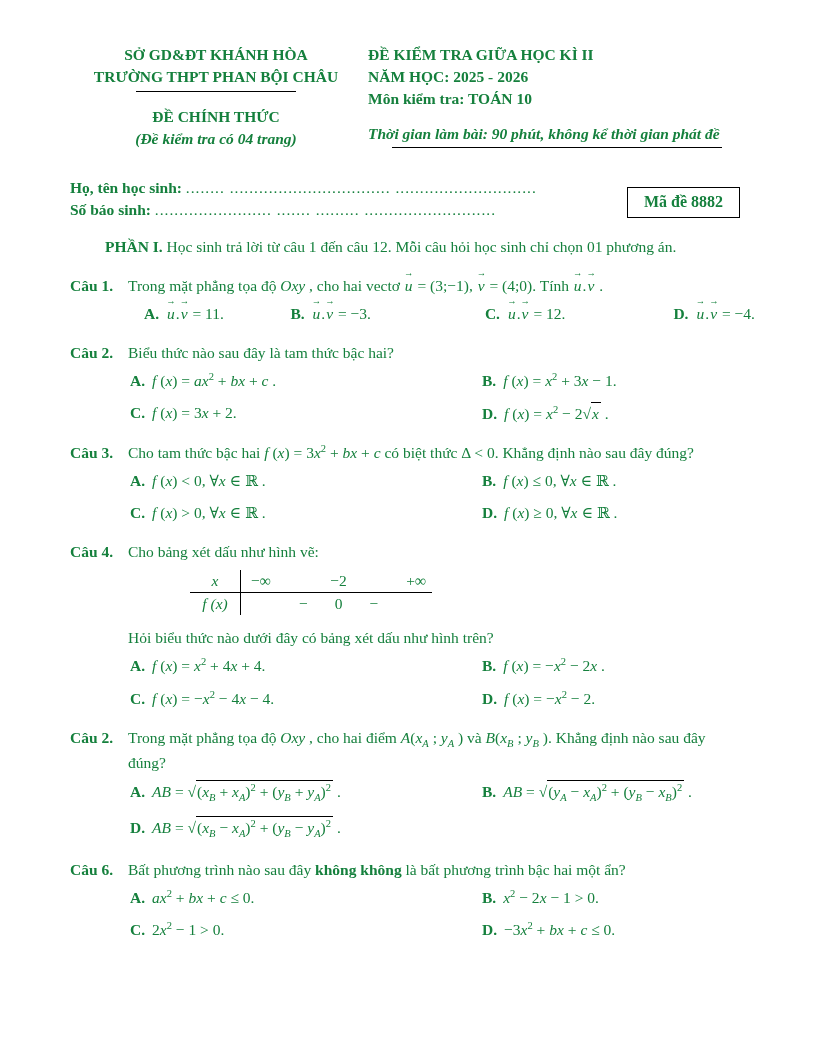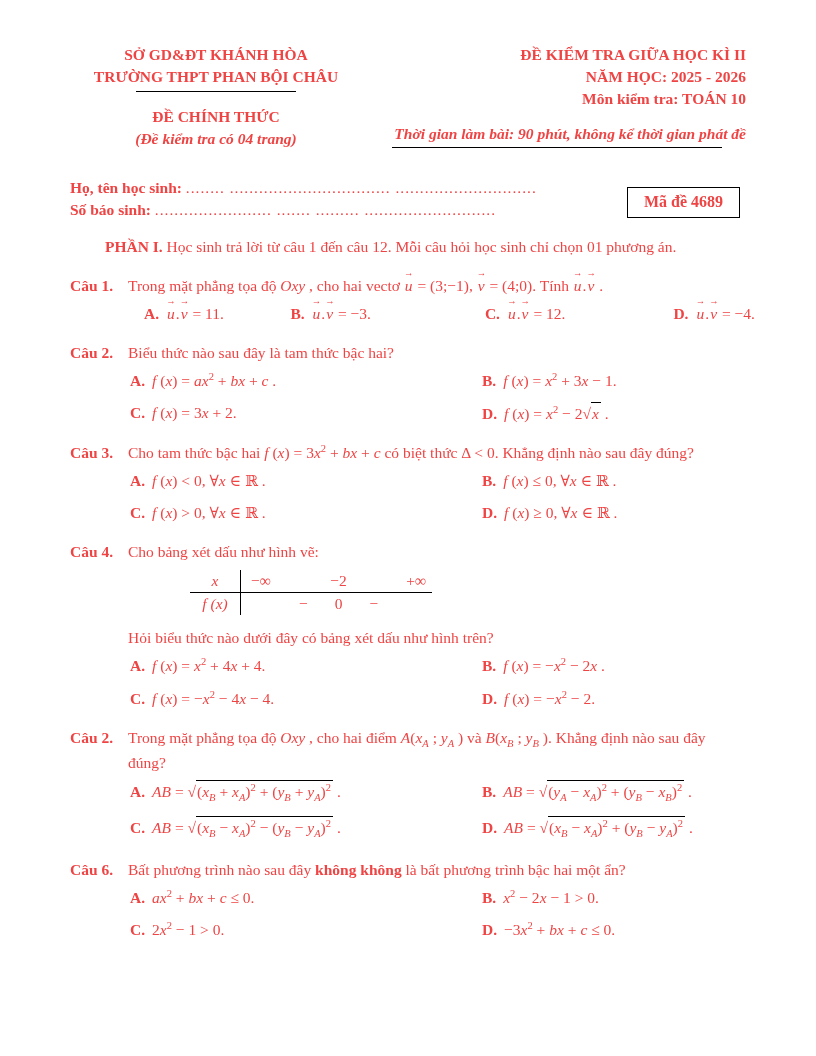--- a/index.html
+++ b/index.html
@@ -1,26 +1,26 @@
 <!DOCTYPE html>
 <html><head>
 <meta charset="utf-8">
 <style>
   * { box-sizing: border-box; }
   html, body { margin: 0; padding: 0; background: #ffffff; }
   .page {
-    width: 816px; height: 1056px; margin: 0 auto; background: #ffffff; color: #ef4444;
+    width: 816px; height: 1056px; margin: 0 auto; background: #ffffff; color: #15803d;
     font-family: "Liberation Serif", "DejaVu Serif", serif;
     font-size: 15.5px; line-height: 1.42; padding: 44px 70px 30px 70px; overflow: hidden;
   }
 
   
   .header { display: flex; }
   .header-left { width: 292px; text-align: center; font-weight: bold; }
-  .header-right { flex: 1; text-align: right; font-weight: bold; padding-left: 6px; }
+  .header-right { flex: 1; text-align: left; font-weight: bold; padding-left: 6px; }
   .hdr-line { white-space: nowrap; }
   .hr-short { width: 160px; border-bottom: 1.4px solid #000; margin: 3px auto 0 auto; height: 0; }
   .hr-mid { width: 330px; border-bottom: 1.4px solid #000; margin: 2px auto 0 auto; height: 0; }
   .official { margin-top: 14px; }
   .pages-note { font-weight: bold; font-style: italic; }
   .duration { font-style: italic; margin-top: 13px; white-space: nowrap; }
 
   
   .student { display: flex; margin-top: 27px; }
   .student-left { flex: 1; min-width: 0; }
@@ -94,21 +94,21 @@
     <div class="student-left">
       <div class="student-line">
         <span class="lbl">Họ, tên học sinh:</span>
         <span class="dots">........ ................................. .............................</span>
       </div>
       <div class="student-line">
         <span class="lbl">Số báo sinh:</span>
         <span class="dots">........................ ....... ......... ...........................</span>
       </div>
     </div>
-    <div class="code-box">Mã đề 4689</div>
+    <div class="code-box">Mã đề 8882</div>
   </div>
 
   <div class="part-heading">
     <span class="lbl">PHẦN I.</span>
     <span>Học sinh trả lời từ câu 1 đến câu 12. Mỗi câu hỏi học sinh chỉ chọn 01 phương án.</span>
   </div>
 
   <div class="question">
     <div class="q-line">
       <span class="q-label">Câu 1.</span><span class="q-text">Trong mặt phẳng tọa độ <i>Oxy</i>&nbsp;, cho hai vectơ <span class="vec">u</span> = (3;−1), <span class="vec">v</span> = (4;0). Tính <span class="vec">u</span>.<span class="vec">v</span>&nbsp;.</span>
@@ -176,21 +176,20 @@
     </div>
   </div>
 
   <div class="question">
     <div class="q-line">
       <span class="q-label">Câu 2.</span><span class="q-text">Trong mặt phẳng tọa độ <i>Oxy</i> , cho hai điểm <i>A</i>(<i>x<sub>A</sub></i> ; <i>y<sub>A</sub></i> ) và <i>B</i>(<i>x<sub>B</sub></i> ; <i>y<sub>B</sub></i> ). Khẳng định nào sau đây đúng?</span>
     </div>
     <div class="options options-2">
       <span class="option"><span class="opt-label">A.</span><span><i>AB</i> = <span class="sqrt"><span class="rad">√</span><span class="ol">(<i>x<sub>B</sub></i> + <i>x<sub>A</sub></i>)<sup>2</sup> + (<i>y<sub>B</sub></i> + <i>y<sub>A</sub></i>)<sup>2</sup></span></span> .</span></span>
       <span class="option"><span class="opt-label">B.</span><span><i>AB</i> = <span class="sqrt"><span class="rad">√</span><span class="ol">(<i>y<sub>A</sub></i> − <i>x<sub>A</sub></i>)<sup>2</sup> + (<i>y<sub>B</sub></i> − <i>x<sub>B</sub></i>)<sup>2</sup></span></span> .</span></span>
-      <span class="option"><span class="opt-label">C.</span><span><i>AB</i> = <span class="sqrt"><span class="rad">√</span><span class="ol">(<i>x<sub>B</sub></i> − <i>x<sub>A</sub></i>)<sup>2</sup> − (<i>y<sub>B</sub></i> − <i>y<sub>A</sub></i>)<sup>2</sup></span></span> .</span></span>
       <span class="option"><span class="opt-label">D.</span><span><i>AB</i> = <span class="sqrt"><span class="rad">√</span><span class="ol">(<i>x<sub>B</sub></i> − <i>x<sub>A</sub></i>)<sup>2</sup> + (<i>y<sub>B</sub></i> − <i>y<sub>A</sub></i>)<sup>2</sup></span></span> .</span></span>
     </div>
   </div>
 
   <div class="question">
     <div class="q-line">
       <span class="q-label">Câu 6.</span><span class="q-text">Bất phương trình nào sau đây <b>không không</b> là bất phương trình bậc hai một ẩn?</span>
     </div>
     <div class="options options-2">
       <span class="option"><span class="opt-label">A.</span><span><i>ax</i><sup>2</sup> + <i>bx</i> + <i>c</i> ≤ 0.</span></span>

